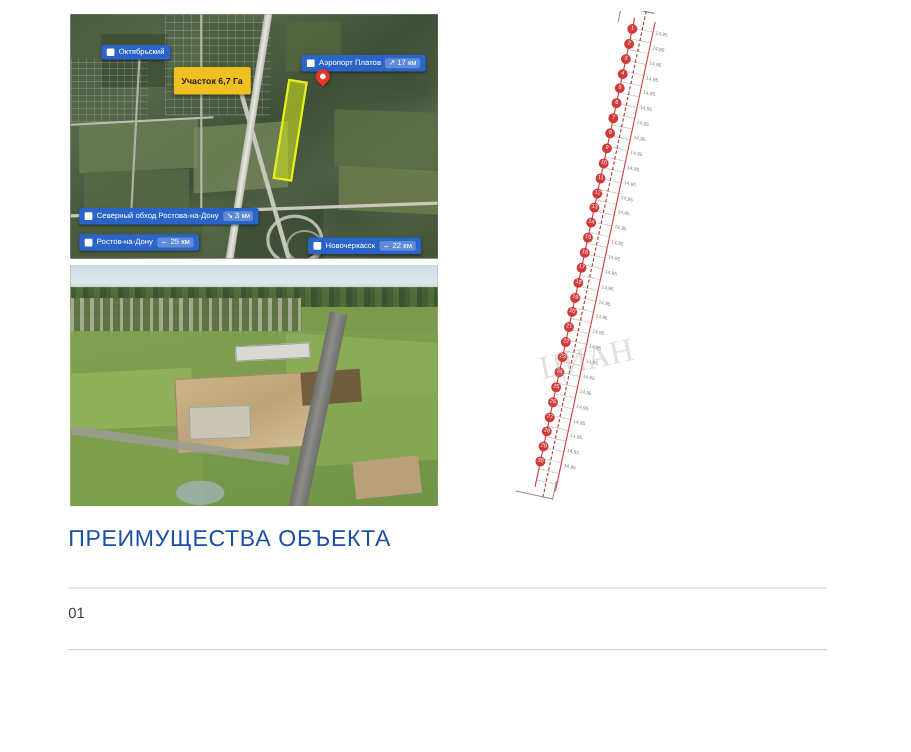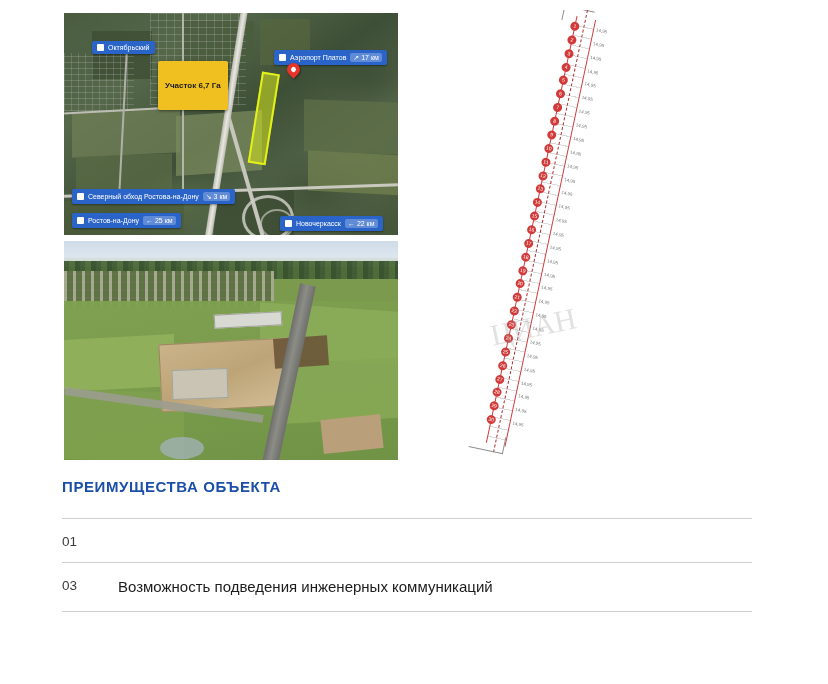--- a/index.html
+++ b/index.html
@@ -170,21 +170,21 @@
   .lbl-rostov      { left: 8px;  top: 200px; }
   .lbl-novocherk   { left: 216px; top: 203px; }
 
   .plot-callout {
     position: absolute;
     left: 94px; top: 48px;
     background: #f0c020;
     color: #1d1d1d;
     font-size: 8px;
     font-weight: bold;
-    padding: 20px 7px;
+    padding: 8px 7px;
     border-radius: 2px;
     white-space: nowrap;
     box-shadow: 0 1px 3px rgba(0,0,0,.45);
   }
   .pin {
     position: absolute;
     left: 223px; top: 50px;
     width: 13px; height: 13px;
     background: #e8342a;
     border-radius: 50% 50% 50% 0;
@@ -365,37 +365,38 @@
     color: rgba(170,170,170,.35);
     font-family: "Liberation Serif", serif;
     transform: rotate(-12deg);
   }
 
   
   .adv-title {
     position: absolute;
     left: 62px;
     top: 478px;
-    font-size: 15px;
-    font-weight: bold;
+    font-size: 21px;
+    font-weight: normal;
     color: #1b4fa8;
     letter-spacing: .6px;
   }
   .adv-list {
     position: absolute;
     left: 62px;
     top: 518px;
     width: 690px;
   }
   .adv-row {
     display: flex;
     align-items: flex-start;
     gap: 0;
     border-bottom: 1px solid #cfcfcf;
-    padding: 13px 0 13px 0;
+    padding: 13px 0 25px 0;
+    margin-top: 16px;
   }
   .adv-row:first-child { border-top: 1px solid #cfcfcf; }
   .adv-num {
     width: 56px;
     flex: 0 0 56px;
     font-size: 13.5px;
     color: #3b3b3b;
     padding-top: 2px;
   }
   .adv-text {
@@ -561,19 +562,15 @@
     </div>
     <div class="plan-wm">ЦИАН</div>
   </div>
 
   <div class="adv-title">ПРЕИМУЩЕСТВА ОБЪЕКТА</div>
 
   <div class="adv-list" id="advantages-list">
       <div class="adv-row">
         <div class="adv-num">01</div>
       </div>
-      <div class="adv-row">
-        <div class="adv-num">03</div>
-        <div class="adv-text">Возможность подведения инженерных коммуникаций</div>
-      </div>
     </div>
 
 </div>
 
 </body></html>

